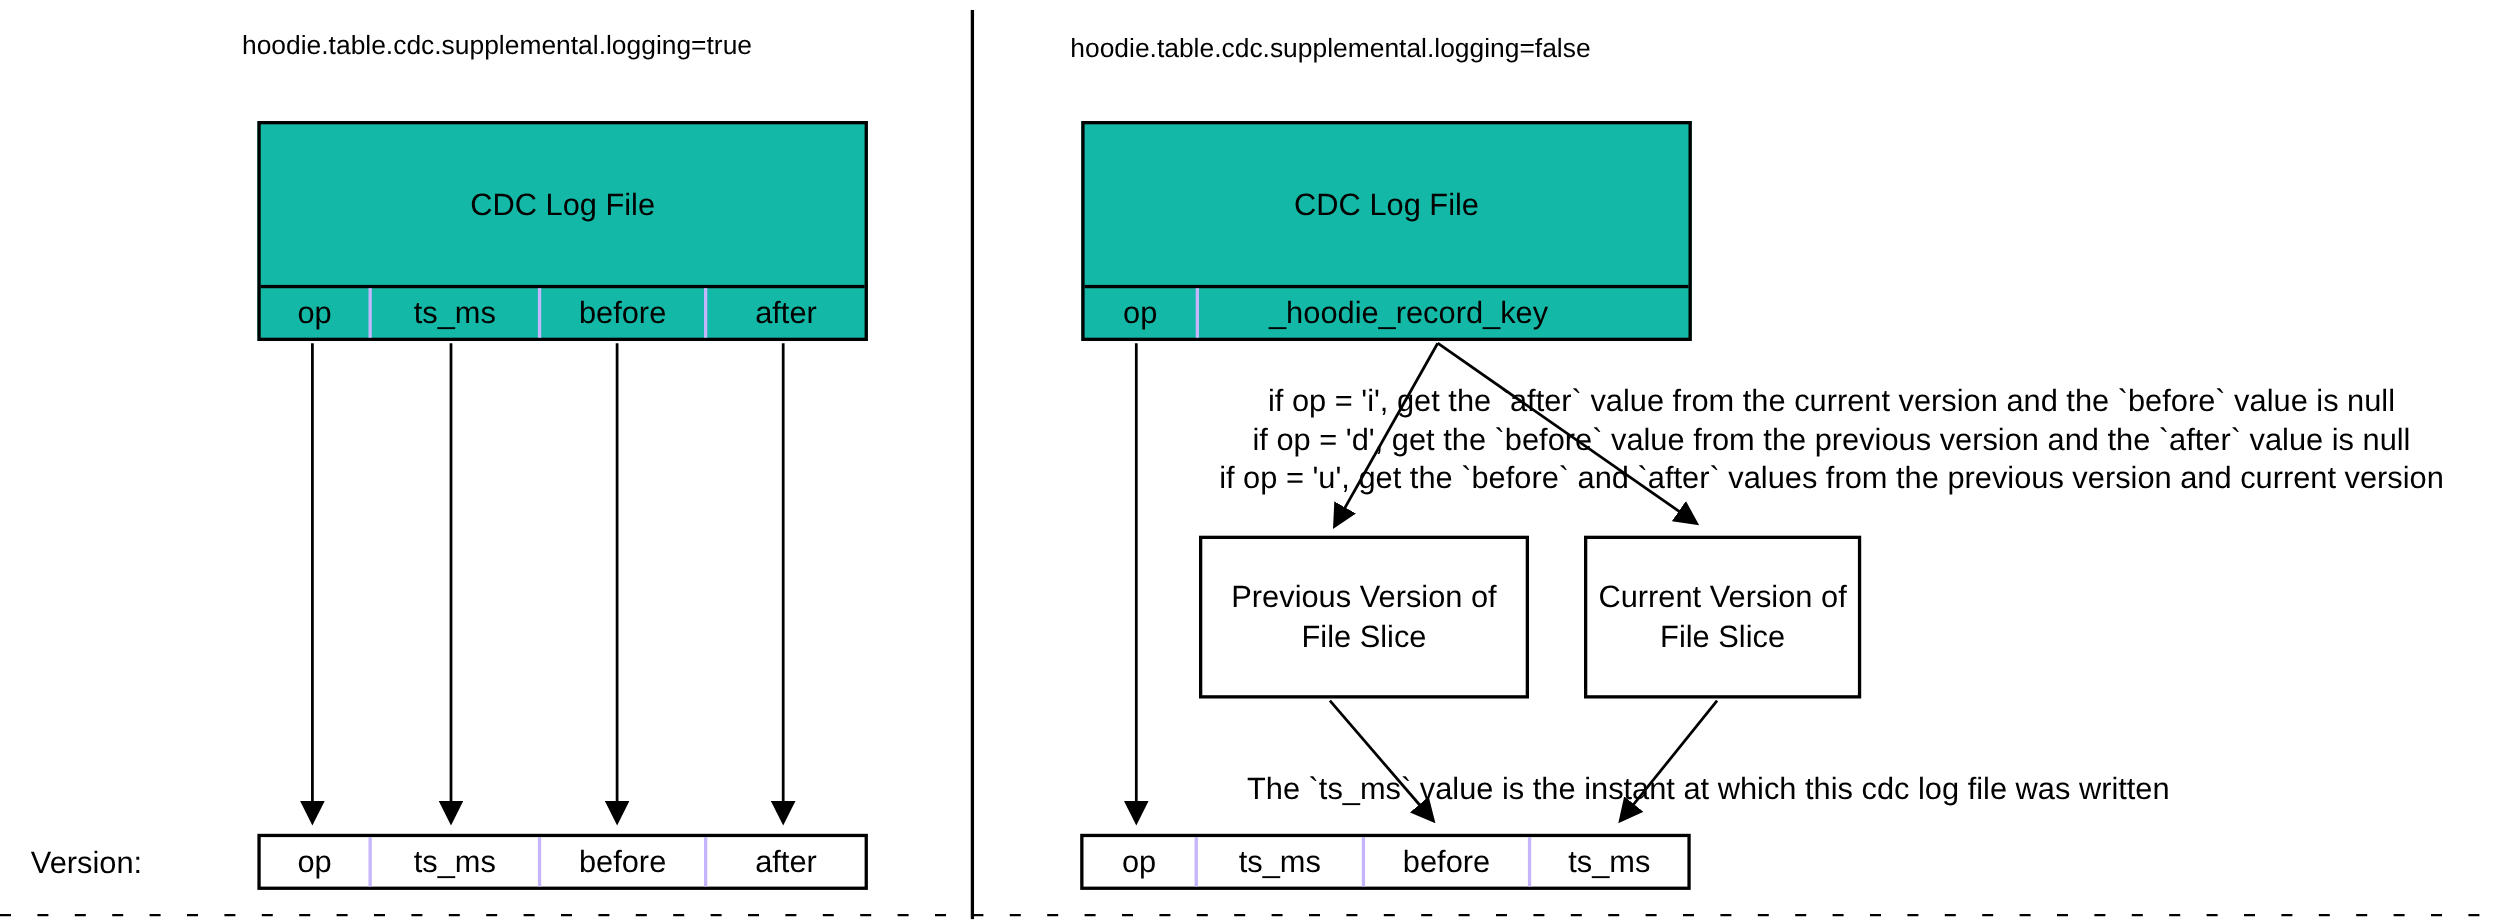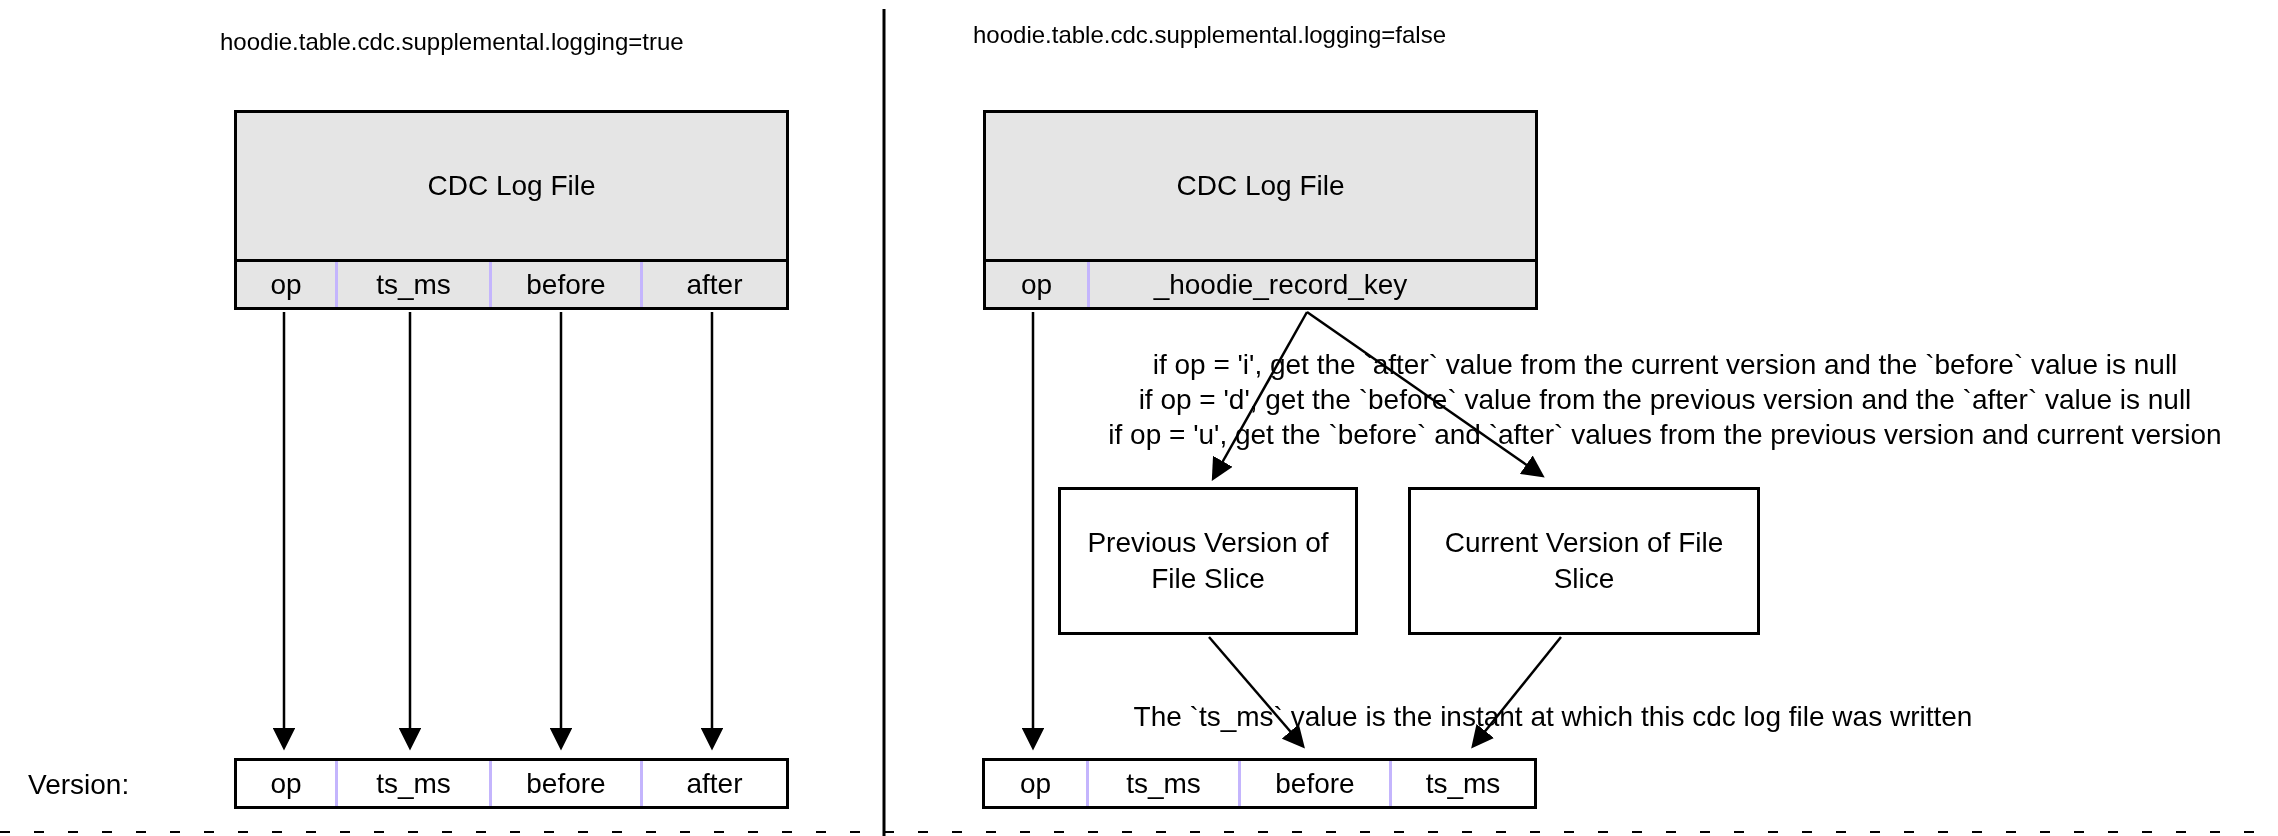--- a/index.html
+++ b/index.html
@@ -24,21 +24,21 @@
   }
   .panel-title {
     font-size: 24px;
     line-height: 34px;
     white-space: nowrap;
   }
   .node-box {
     position: absolute;
     border: 3px solid #000000;
     box-sizing: border-box;
-    background: #e5e5e5;
+    background: #14b8a6;
   }
   .cdc-box-label {
     position: absolute;
     left: 0; right: 0; top: 0; bottom: 0;
     display: flex;
     align-items: center;
     justify-content: center;
     font-size: 28px;
   }
   .header-row {
@@ -71,20 +71,21 @@
     border: 3px solid #000000;
     box-sizing: border-box;
     background: #ffffff;
     display: flex;
     align-items: center;
     justify-content: center;
     text-align: center;
     font-size: 28px;
     line-height: 36px;
     padding: 0 8px;
+    margin-left: 32px;
   }
   .rules {
     position: absolute;
     text-align: center;
     font-size: 28px;
     line-height: 35px;
     white-space: nowrap;
   }
   svg.overlay {
     position: absolute;
@@ -138,39 +139,39 @@
 
   <div class="abs txt" style="left:28px; top:767px;">Version:</div>
 
   <div class="row-box" style="left:234px; top:758px; width:555px; height:51px;">
     <div class="cell" style="width:98px;">op</div>
     <div class="cell" style="width:154px;">ts_ms</div>
     <div class="cell" style="width:151px;">before</div>
     <div class="cell" style="width:146px;">after</div>
   </div>
 
-  <div class="abs panel-title" style="left:973px; top:18px;">hoodie.table.cdc.supplemental.logging=false</div>
+  <div class="abs panel-title" style="left:973px; top:28px;">hoodie.table.cdc.supplemental.logging=false</div>
 
   <div class="node-box" style="left:983px; top:110px; width:555px; height:200px;">
     <div class="cdc-box-label" style="bottom:48px;">CDC Log File</div>
     <div class="header-row">
       <div class="cell" style="width:101px;">op</div>
       <div class="cell" style="width:384px;">_hoodie_record_key</div>
     </div>
   </div>
 
   <div class="rules" style="left:1040px; top:347px; width:1250px;">
     <div>if op = 'i', get the `after` value from the current version and the `before` value is null</div>
     <div>if op = 'd', get the `before` value from the previous version and the `after` value is null</div>
     <div>if op = 'u', get the `before` and `after` values from the previous version and current version</div>
   </div>
 
   <div class="slice-box" style="left:1058px; top:487px; width:300px; height:148px;">Previous Version of File Slice</div>
 
-  <div class="slice-box" style="left:1408px; top:487px; width:352px; height:148px;">Current Version of File Slice</div>
+  <div class="slice-box" style="left:1408px; top:487px; width:252px; height:148px;">Current Version of File Slice</div>
 
   <div class="abs txt" style="left:1103px; top:699px; width:900px; text-align:center;">The `ts_ms` value is the instant at which this cdc log file was written</div>
 
   <div class="row-box" style="left:982px; top:758px; width:555px; height:51px;">
     <div class="cell" style="width:101px;">op</div>
     <div class="cell" style="width:152px;">ts_ms</div>
     <div class="cell" style="width:151px;">before</div>
     <div class="cell" style="width:145px;">ts_ms</div>
   </div>
 

